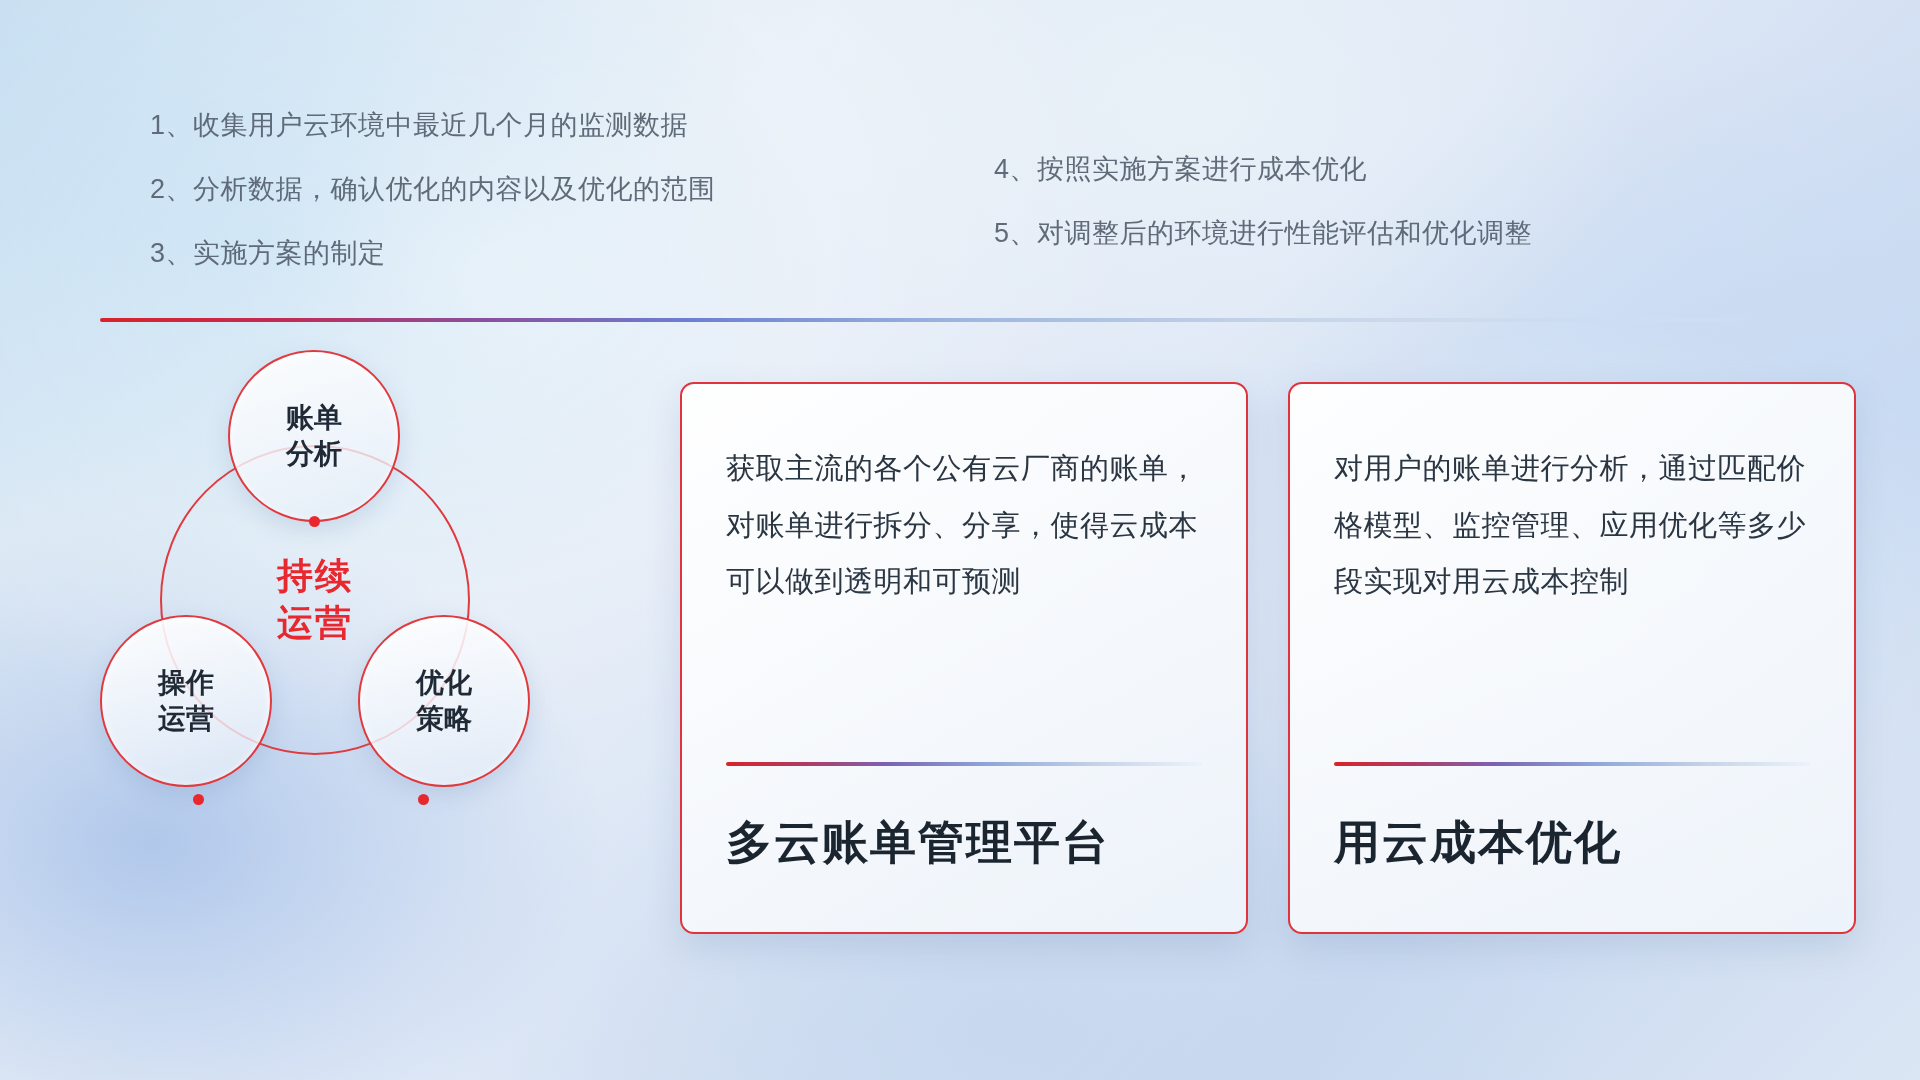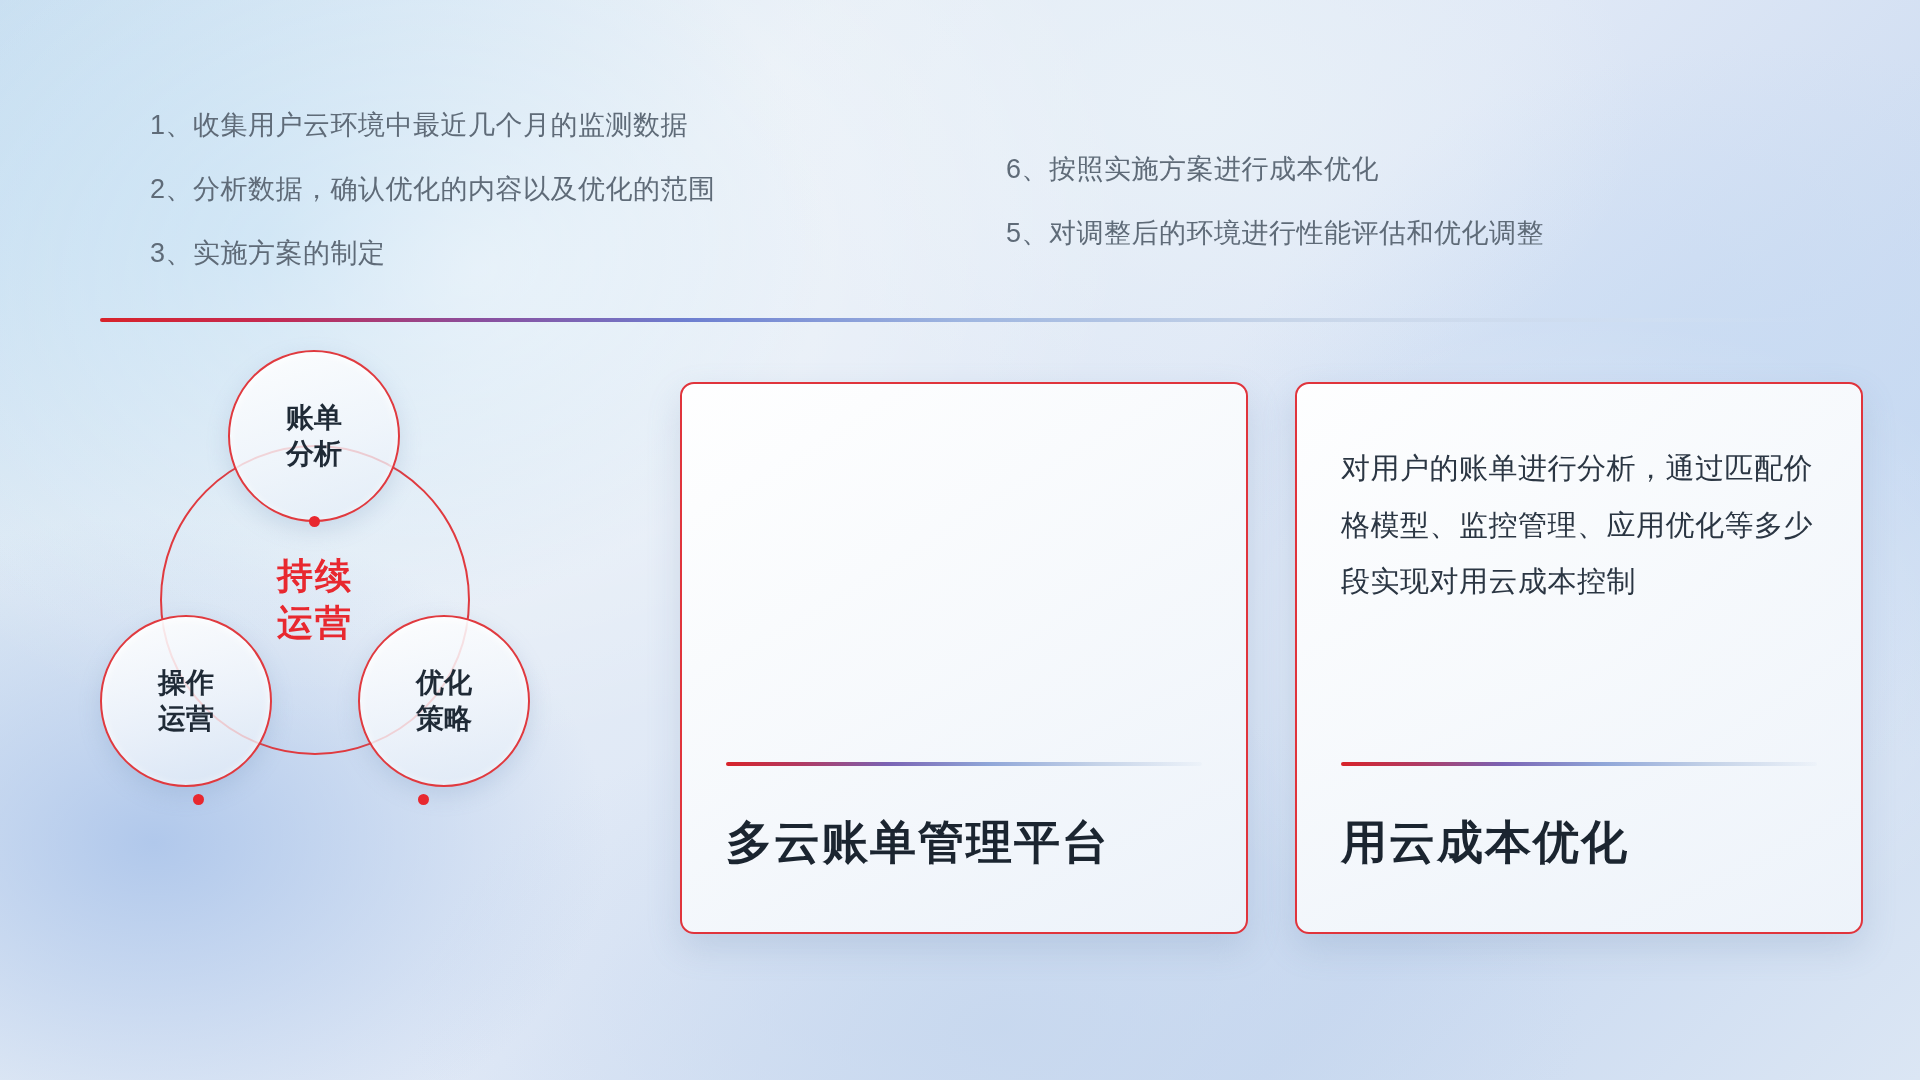--- a/index.html
+++ b/index.html
@@ -45,21 +45,21 @@
     pointer-events: none;
   }
 
   
   .bullets {
     position: absolute;
     top: 112px;
     left: 150px;
     width: 1620px;
     display: flex;
-    gap: 16px;
+    gap: 4px;
   }
   .bullet-col {
     display: flex;
     flex-direction: column;
   }
   .bullet-col.left { width: 840px; }
   .bullet-col.right { width: 760px; padding-top: 44px; }
   .bullet-line {
     font-size: 27px;
     line-height: 1.0;
@@ -167,21 +167,21 @@
     border: 2px solid #e0343c;
     border-radius: 14px;
     background: linear-gradient(150deg, rgba(255,255,255,0.96) 0%, rgba(249,251,253,0.93) 45%, rgba(240,245,251,0.90) 100%);
     box-shadow: 0 14px 34px rgba(98,128,170,0.20);
     box-sizing: border-box;
     padding: 56px 44px 0 44px;
     display: flex;
     flex-direction: column;
   }
   .card-1 { left: 680px; }
-  .card-2 { left: 1288px; margin-left: 7px; }
+  .card-2 { left: 1288px; }
   .card-body {
     font-size: 29px;
     line-height: 1.95;
     color: #2b3643;
     letter-spacing: 0.5px;
     flex: 0 0 auto;
   }
   .card-rule {
     margin-top: auto;
     height: 4px;
@@ -204,21 +204,21 @@
   <div class="bg-sheen"></div>
   <div class="bg-sheen2"></div>
 
   <div class="bullets">
     <div class="bullet-col left">
       <div class="bullet-line">1、收集用户云环境中最近几个月的监测数据</div>
       <div class="bullet-line">2、分析数据，确认优化的内容以及优化的范围</div>
       <div class="bullet-line">3、实施方案的制定</div>
     </div>
     <div class="bullet-col right">
-      <div class="bullet-line">6、按照实施方案进行成本优化</div>
+      <div class="bullet-line">4、按照实施方案进行成本优化</div>
       <div class="bullet-line">5、对调整后的环境进行性能评估和优化调整</div>
     </div>
   </div>
 
   <div class="divider"></div>
 
   <div class="venn">
     <div class="venn-circle venn-center-circle"></div>
 
     <div class="venn-center-label">
@@ -248,20 +248,21 @@
         <div>策略</div>
       </div>
     </div>
 
     <div class="dot dot-top"></div>
     <div class="dot dot-left"></div>
     <div class="dot dot-right"></div>
   </div>
 
   <div class="card card-1">
+    <div class="card-body">获取主流的各个公有云厂商的账单，对账单进行拆分、分享，使得云成本可以做到透明和可预测</div>
     <div class="card-rule"></div>
     <div class="card-title">多云账单管理平台</div>
   </div>
 
   <div class="card card-2">
     <div class="card-body">对用户的账单进行分析，通过匹配价格模型、监控管理、应用优化等多少段实现对用云成本控制</div>
     <div class="card-rule"></div>
     <div class="card-title">用云成本优化</div>
   </div>
 </div>

